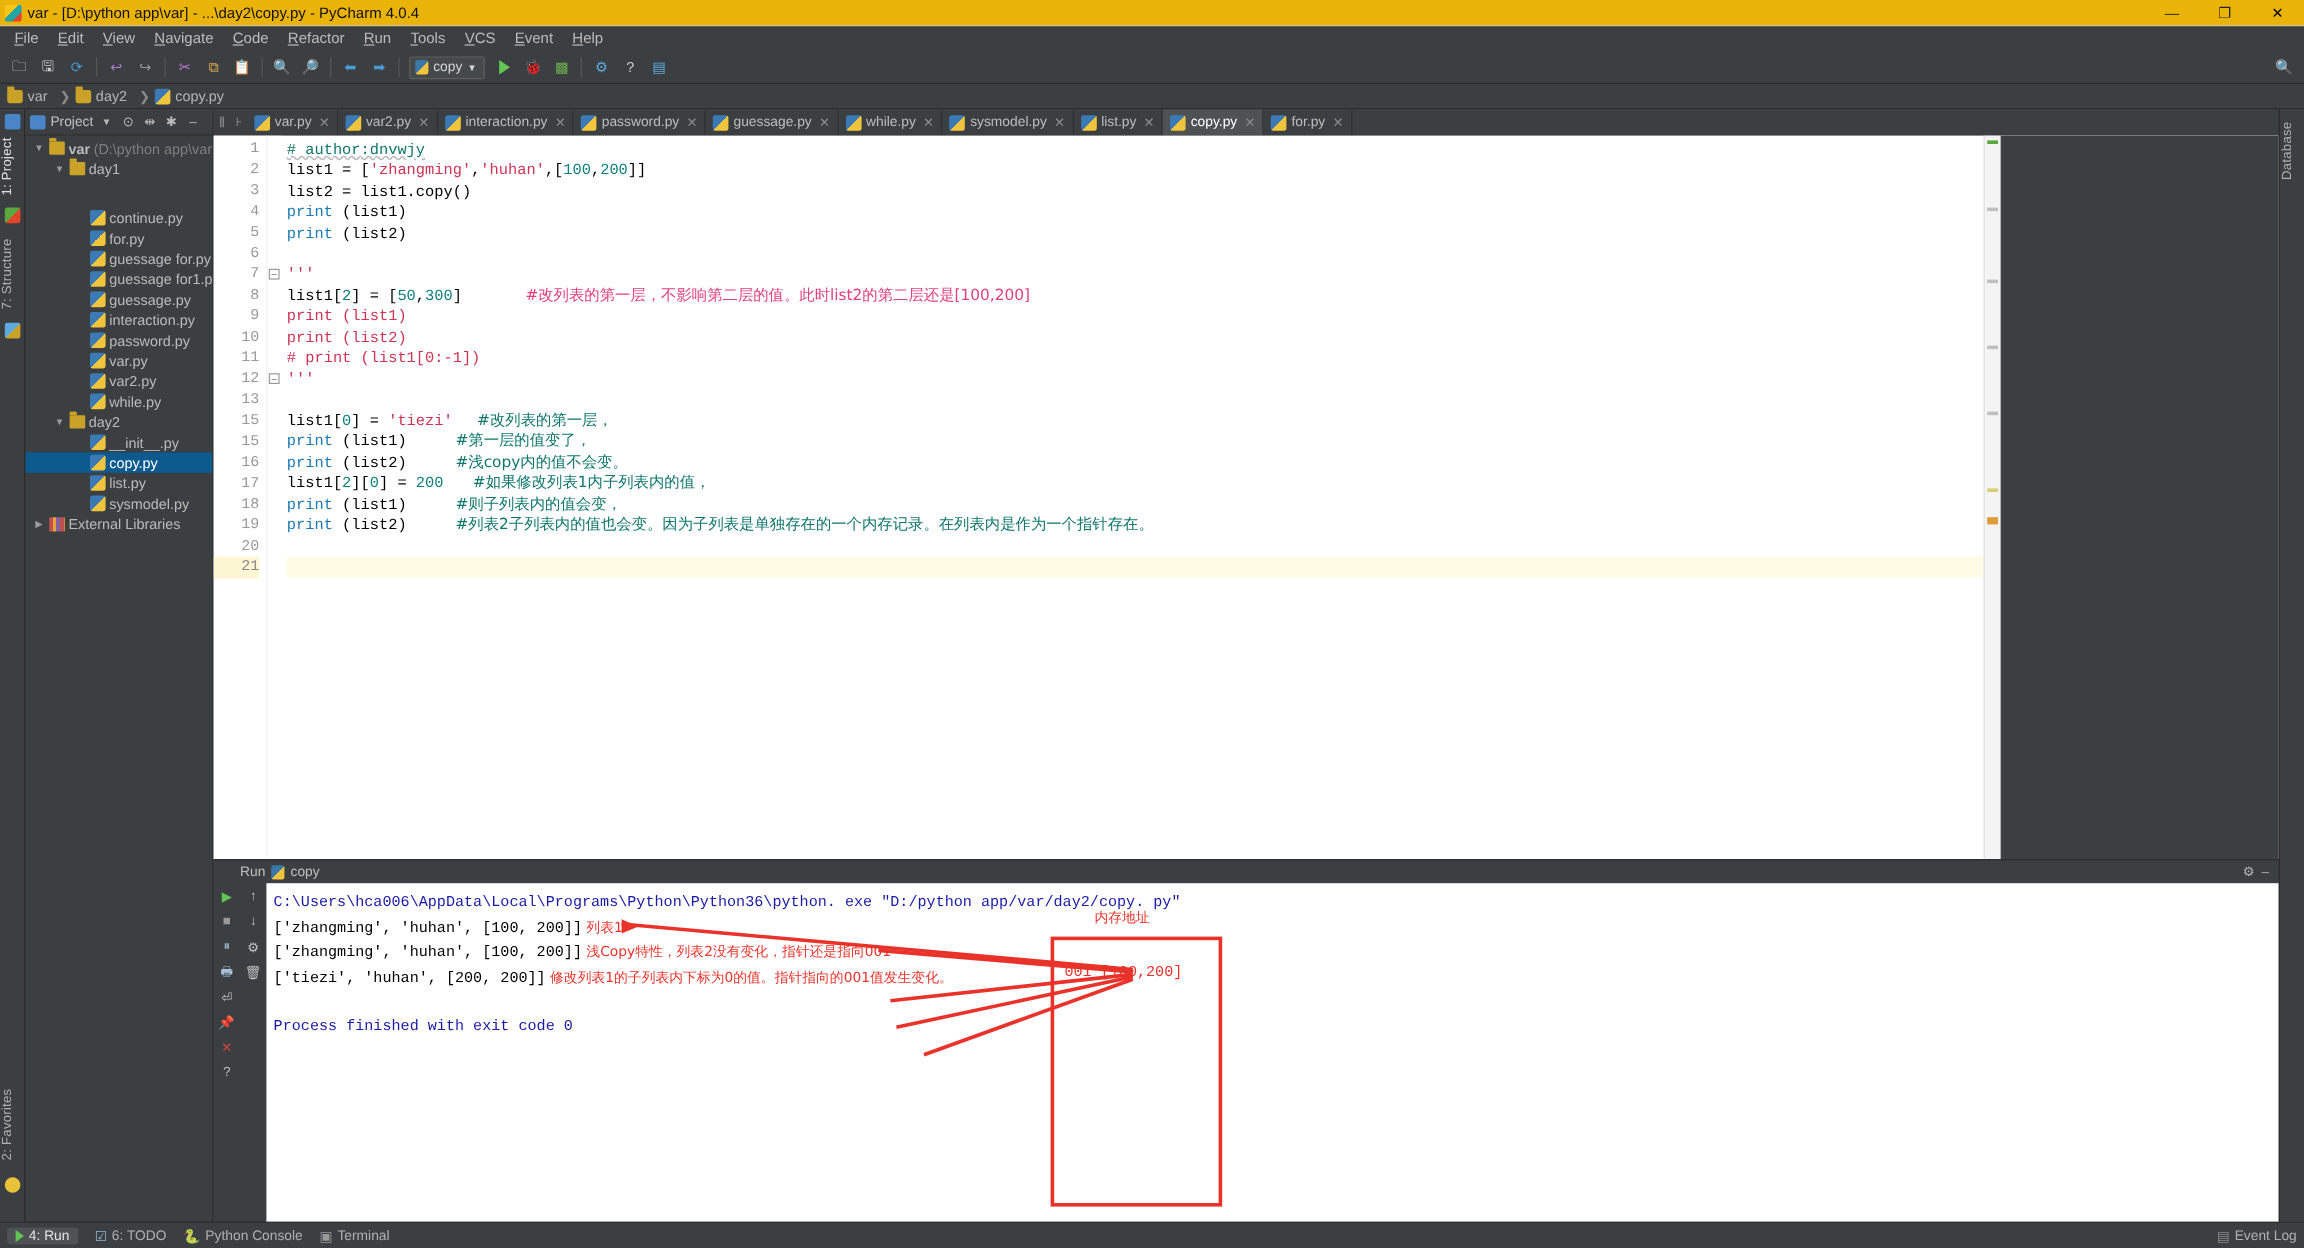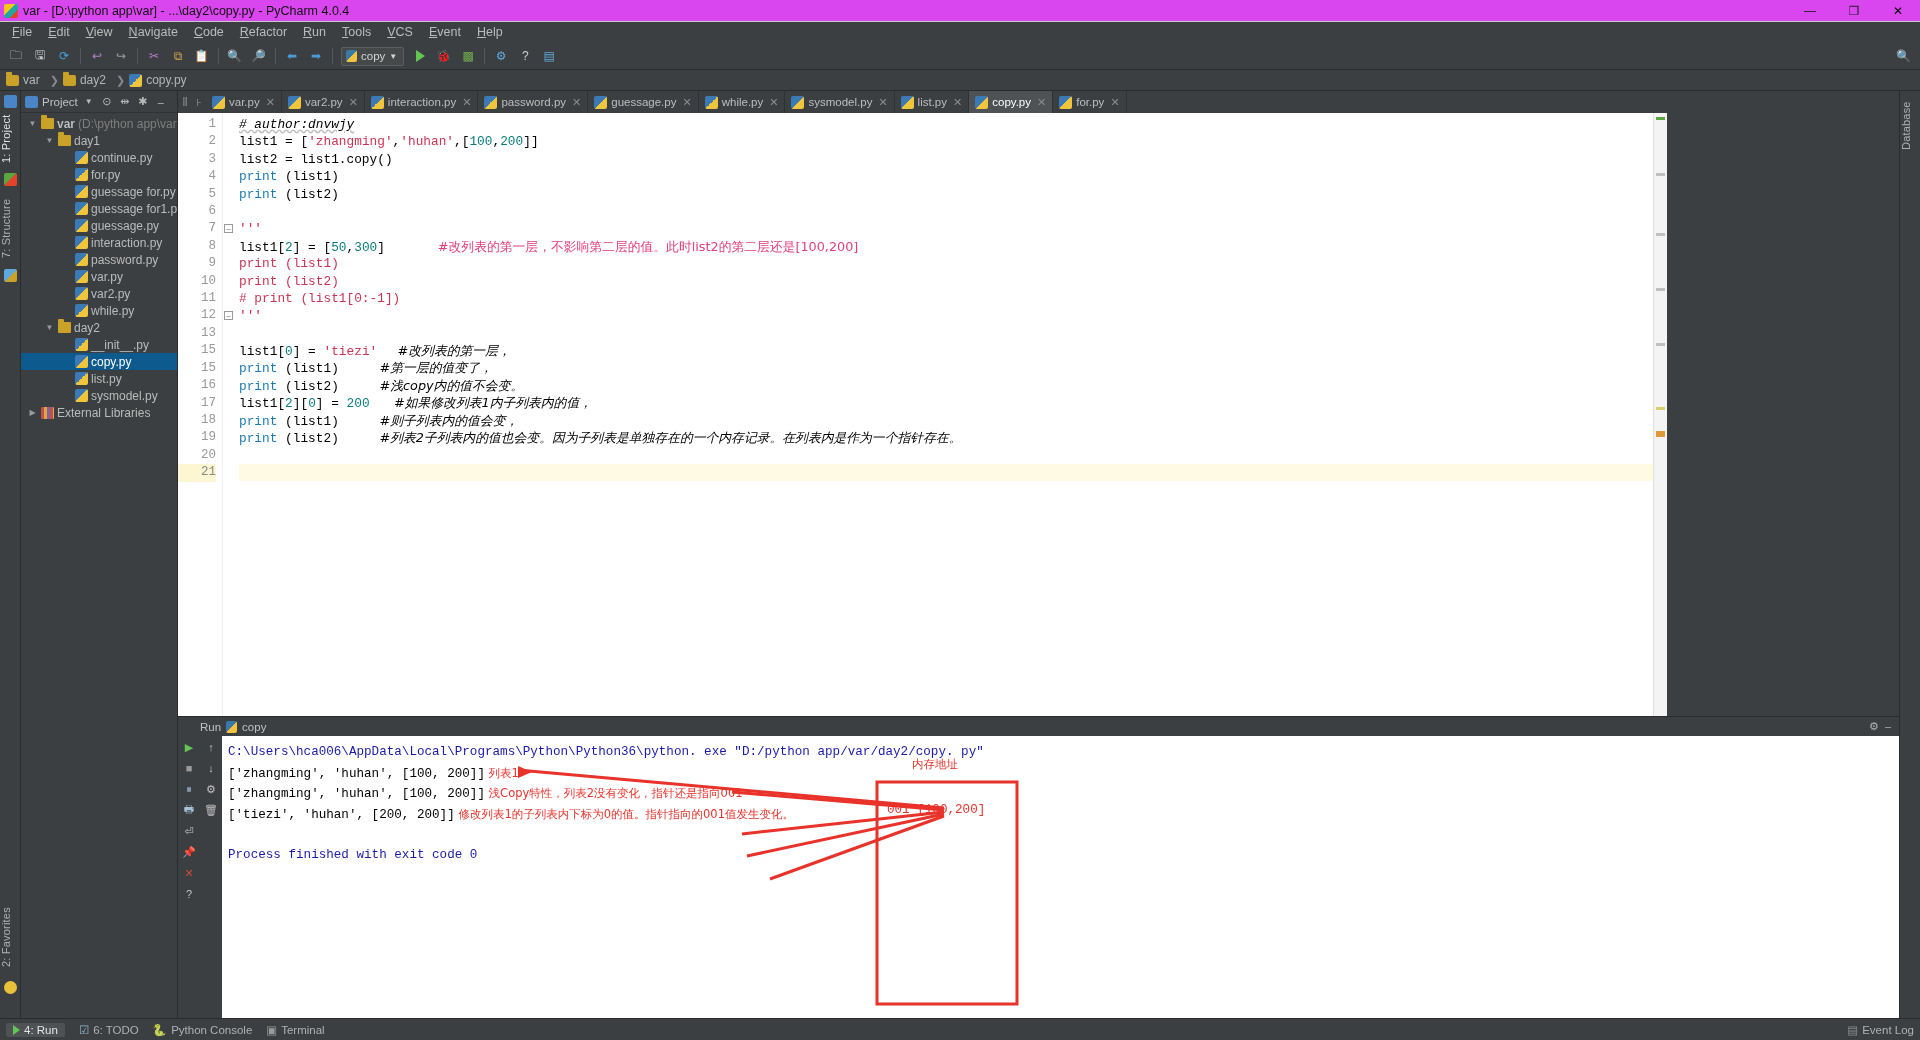--- a/index.html
+++ b/index.html
@@ -12,21 +12,21 @@
   }
   #app {
     position: relative;
     width: 1920px; height: 1040px;
     background: #3c3f41;
     display: flex; flex-direction: column;
   }
 
   
   .titlebar {
-    height: 22px; background: #d946ef; color: #111;
+    height: 22px; background: #eab308; color: #111;
     display: flex; align-items: center;
     font-size: 12.5px; padding-left: 4px;
     border-bottom: 1px solid #c8c8c8;
     flex: 0 0 22px;
     justify-content: flex-end;
   }
   .title-ico {
     width: 14px; height: 14px; margin-right: 5px;
     background: linear-gradient(135deg,#f5c518 0%,#f5c518 40%,#21a6a6 40%,#21a6a6 70%,#e24329 70%);
     border-radius: 2px; display:inline-block;
@@ -206,21 +206,21 @@
     flex: 1 1 auto; padding-top: 3px; padding-left: 4px;
     font-family: "Liberation Mono", monospace; font-size: 12.8px;
     line-height: 17.4px; color: #000000; white-space: pre; overflow: hidden;
     position: relative;
   }
   .cl { height: 17.4px; white-space: pre; }
   .cl.caret { background: #fffae3; }
   .kw { color: #1a7ab5; }
   .strq { color: #cc3355; }
   .num { color: #0b7d7d; }
-  .cmt-grey { color: #000000; font-style: italic; }
+  .cmt-grey { color: #0f766e; }
   .cmt-red { color: #e0407f; }
   .pink { color: #cc3355; }
   .editor-scroll-right {
     width: 14px; flex: 0 0 14px; background: #f4f4f4;
     border-left: 1px solid #e0e0e0; position: relative;
   }
   .mark { position: absolute; right: 2px; width: 9px; height: 3px; }
   .editor-rightgutter {
     width: 232px; flex: 0 0 232px; background: #3c3f41;
   }
@@ -385,21 +385,21 @@
             <span class="tgl">▼</span>
             <span class="fico"></span>
             <span style="font-weight: bold;">var</span>
             <span class="dim"> (D:\python app\var)</span>
           </div>
           <div class="row" style="padding-left: 23px;">
             <span class="tgl">▼</span>
             <span class="fico"></span>
             <span>day1</span>
           </div>
-          <div class="row" style="padding-left: 40px;">
+          <div class="row" style="padding-left: 40px; margin-top: 24px;">
             <span class="tgl"></span>
             <span class="pyico"></span>
             <span>continue.py</span>
           </div>
           <div class="row" style="padding-left: 40px;">
             <span class="tgl"></span>
             <span class="pyico"></span>
             <span>for.py</span>
           </div>
           <div class="row" style="padding-left: 40px;">

